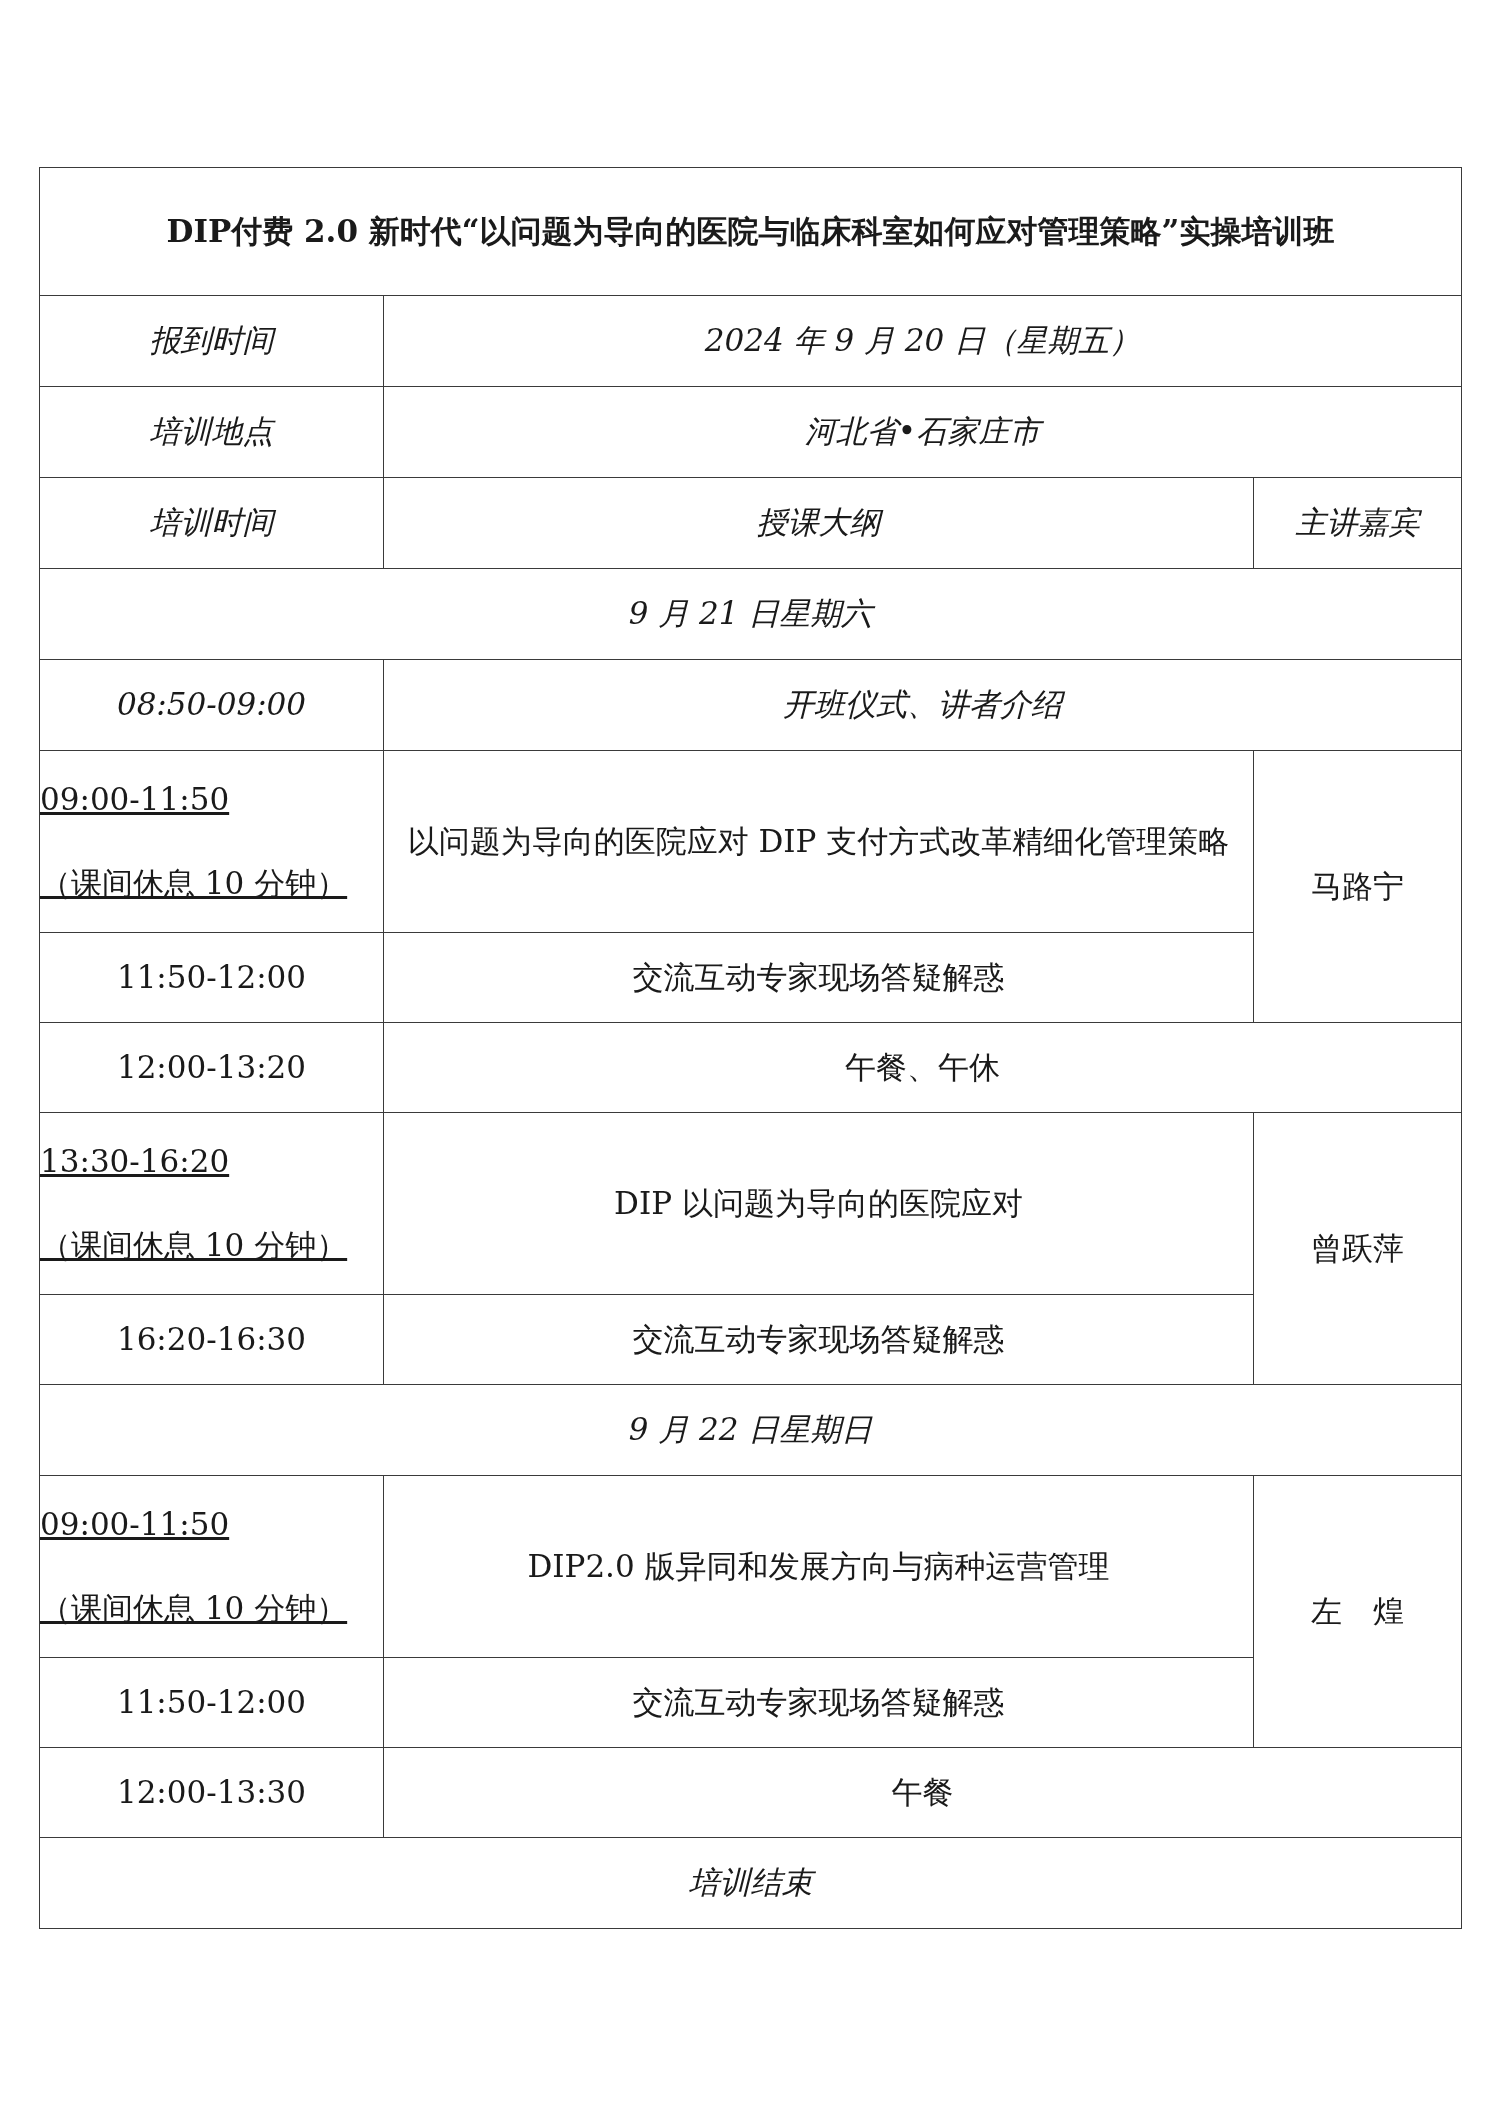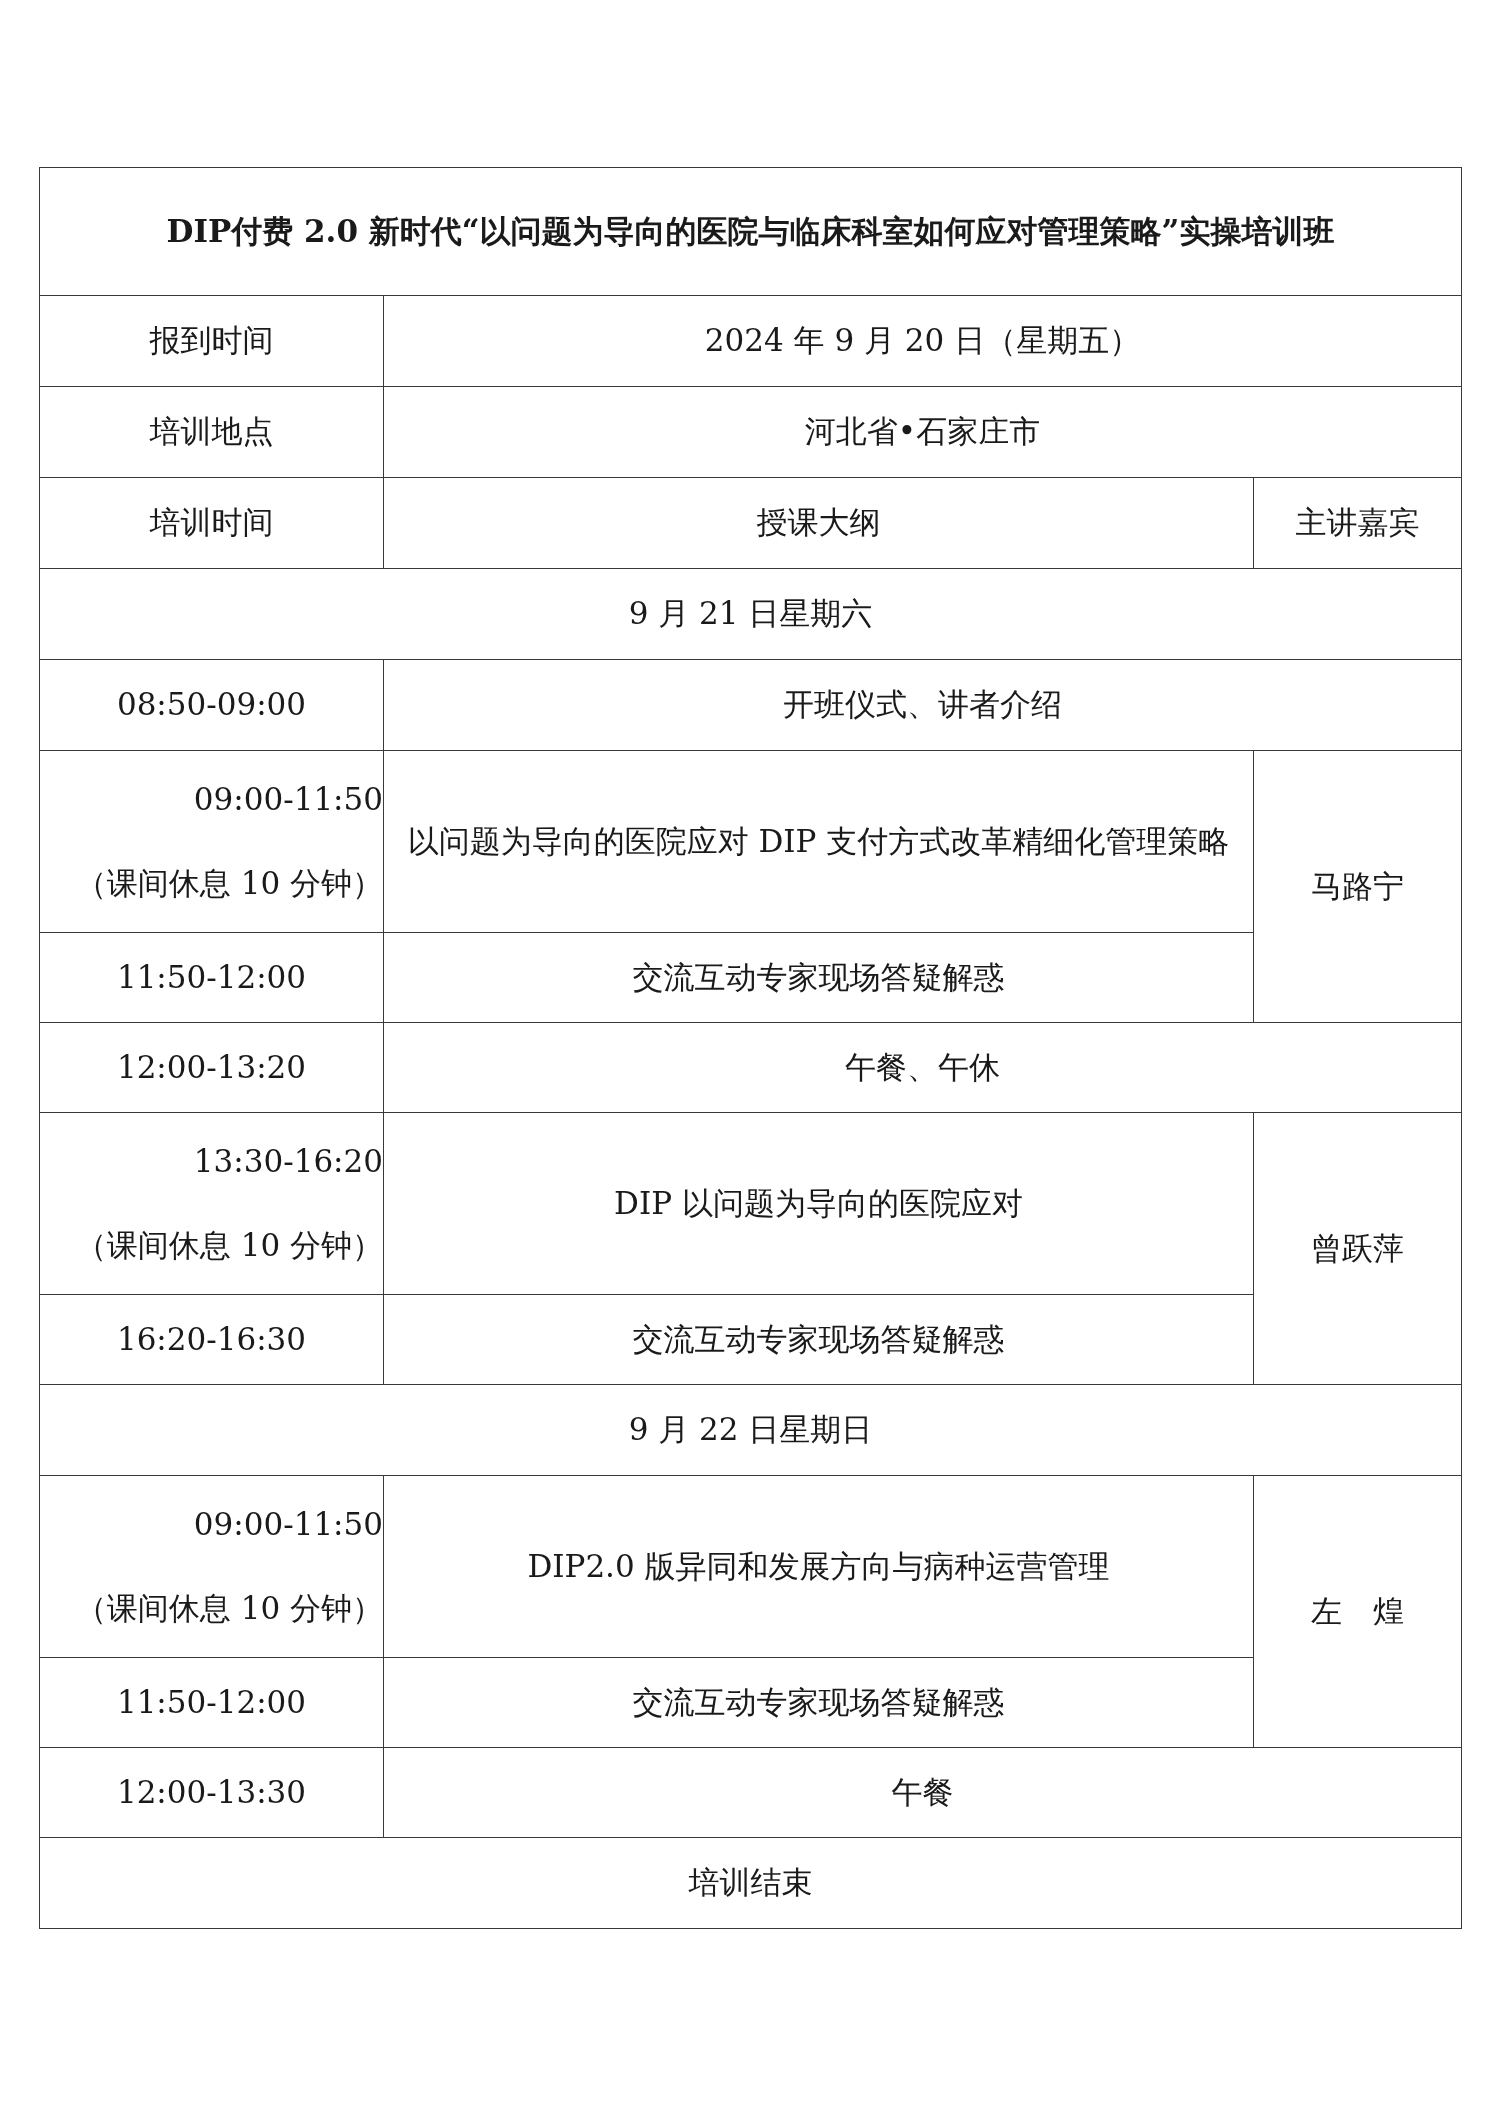--- a/index.html
+++ b/index.html
@@ -10,24 +10,24 @@
     border-collapse: collapse; table-layout: fixed;
   }
   table.schedule td {
     border: 1.5px solid #3a3a3a; padding: 0; font-size: 31px; line-height: 1.15;
     vertical-align: middle; overflow: hidden;
   }
   td.title { height: 127px; text-align: center; font-size: 35px; font-weight: bold;
              letter-spacing: 0px; white-space: nowrap; }
   td.c { text-align: center; }
   td.l { text-align: center; padding-left: 14px; }
-  tr.r92 td { height: 90px; }
+  tr.r92 td { height: 90px; font-style: italic; }
   tr.r91 td { height: 89px; }
   .time-block { display: flex; flex-direction: column; justify-content: space-between;
-                height: 120px; align-items: flex-end; }
+                height: 120px; align-items: flex-start; text-decoration: underline; }
   td.tall { height: 181px; }
   .nobreak { white-space: nowrap; }
 </style>
 </head>
 <body>
 
 <table class="schedule">
   <colgroup>
     <col style="width:344px">
     <col style="width:870px">

